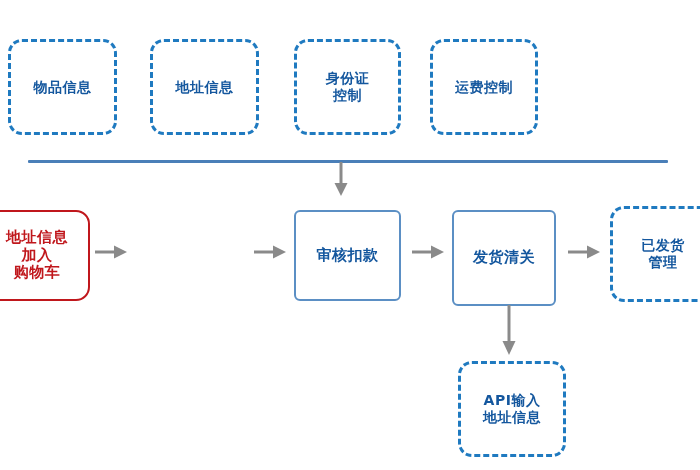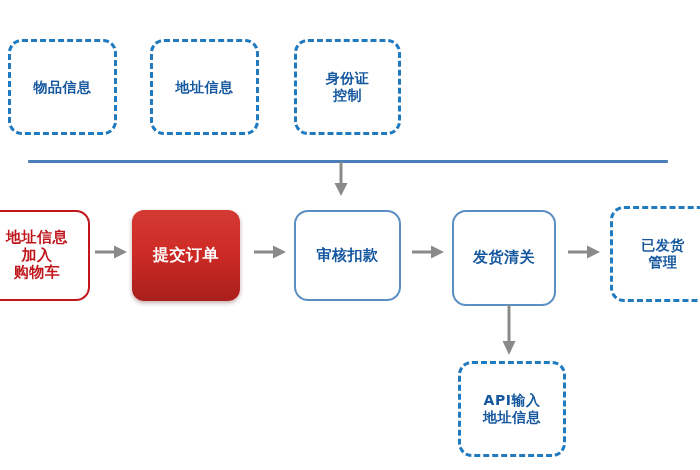--- a/index.html
+++ b/index.html
@@ -44,21 +44,21 @@
     border: 3px dashed #1f7ac0;
     border-radius: 14px;
     background: #ffffff;
     color: #14579e;
     font-size: 14px;
   }
 
   
   .node.blue-solid {
     border: 2.5px solid #5b8fc4;
-    border-radius: 14px;
+    border-radius: 6px;
     background: #ffffff;
     color: #14579e;
     font-size: 15px;
   }
 
   
   .node.red-outline {
     border: 2.5px solid #c0171c;
     border-radius: 14px;
     background: #ffffff;
@@ -100,20 +100,23 @@
 
   <div class="node dashed" style="left:150px; top:26px; width:109px; height:96px;">
     <span>地址信息</span>
   </div>
 
   <div class="node dashed" style="left:294px; top:26px; width:107px; height:96px;">
     <span>身份证
 控制</span>
   </div>
 
+  <div class="node dashed" style="left:430px; top:26px; width:108px; height:96px;">
+    <span>运费控制</span>
+  </div>
 
 
   <div class="divider-line" style="left:28px; top:147px; width:640px;"></div>
 
   <div class="arrow" style="left:331px; top:149px;">
     <svg width="20" height="36" viewBox="0 0 20 36">
       <line x1="10" y1="0" x2="10" y2="24" stroke="#8a8a8a" stroke-width="3"></line>
       <polygon points="10,34 3.5,21 16.5,21" fill="#8a8a8a"></polygon>
     </svg>
   </div>
@@ -124,23 +127,20 @@
 购物车</span>
   </div>
 
   <div class="arrow" style="left:95px; top:229px;">
     <svg width="34" height="20" viewBox="0 0 34 20">
       <line x1="0" y1="10" x2="22" y2="10" stroke="#8a8a8a" stroke-width="3"></line>
       <polygon points="32,10 19,3.5 19,16.5" fill="#8a8a8a"></polygon>
     </svg>
   </div>
 
-  <div class="node red-fill" style="left:132px; top:197px; width:108px; height:91px;">
-    <span>提交订单</span>
-  </div>
 
   <div class="arrow" style="left:254px; top:229px;">
     <svg width="34" height="20" viewBox="0 0 34 20">
       <line x1="0" y1="10" x2="22" y2="10" stroke="#8a8a8a" stroke-width="3"></line>
       <polygon points="32,10 19,3.5 19,16.5" fill="#8a8a8a"></polygon>
     </svg>
   </div>
 
   <div class="node blue-solid" style="left:294px; top:197px; width:107px; height:91px;">
     <span>审核扣款</span>

